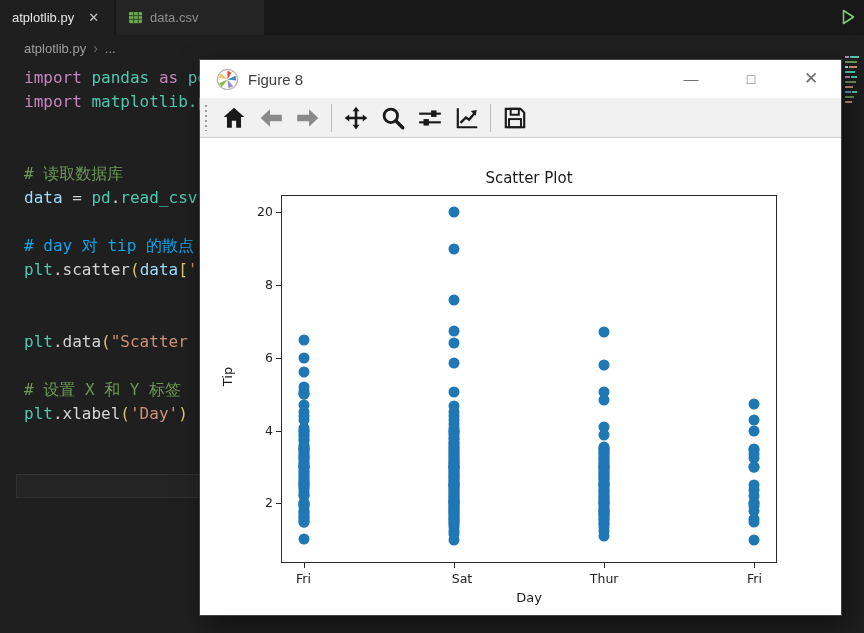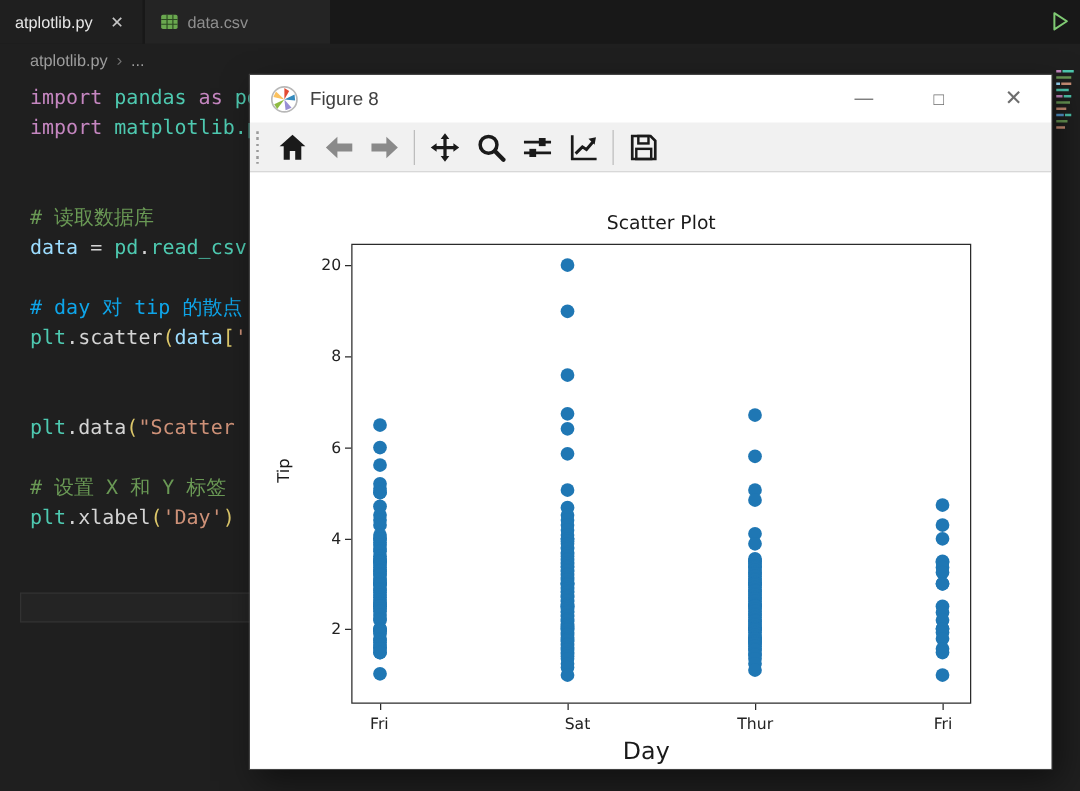--- a/index.html
+++ b/index.html
@@ -55,21 +55,21 @@
   .axes-box { position:absolute; left:81px; top:57px; width:496px; height:368px; border:1px solid #2b2b2b; }
   .plot-title { position:absolute; left:81px; top:31px; width:496px; text-align:center; font-size:15px;
                 color:#1a1a1a; font-family:"DejaVu Sans", sans-serif; }
   .pt { position:absolute; width:11px; height:11px; border-radius:50%; transform:translate(-50%,-50%); }
   .ytick-label { position:absolute; width:34px; text-align:right; font-size:12.5px; color:#222;
                  font-family:"DejaVu Sans", sans-serif; }
   .ytick-mark { position:absolute; width:5px; height:1px; background:#2b2b2b; }
   .xtick-label { position:absolute; width:64px; text-align:center; font-size:12.5px; color:#222;
                  font-family:"DejaVu Sans", sans-serif; }
   .xtick-mark { position:absolute; width:1px; height:5px; background:#2b2b2b; }
-  .xlabel { position:absolute; left:69px; top:452px; width:496px; text-align:center; font-size:19px;
+  .xlabel { position:absolute; left:81px; top:452px; width:496px; text-align:center; font-size:13px;
             color:#1a1a1a; font-family:"DejaVu Sans", sans-serif; }
   .ylabel { position:absolute; left:18px; top:231px; font-size:13px; color:#1a1a1a;
             font-family:"DejaVu Sans", sans-serif; transform:rotate(-90deg); transform-origin:center; }
   .watermark { position:absolute; right:3px; bottom:2px; font-size:15px; color:#c9c9c9; letter-spacing:1px; }
 </style>
 </head>
 <body>
 
 <div id="root">
 

